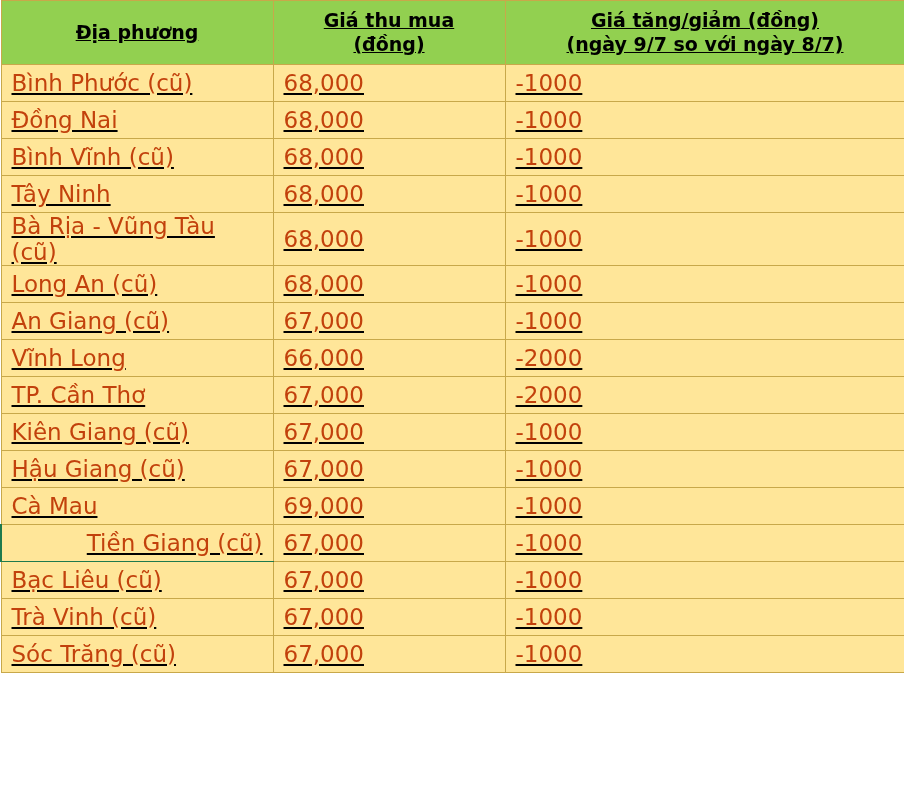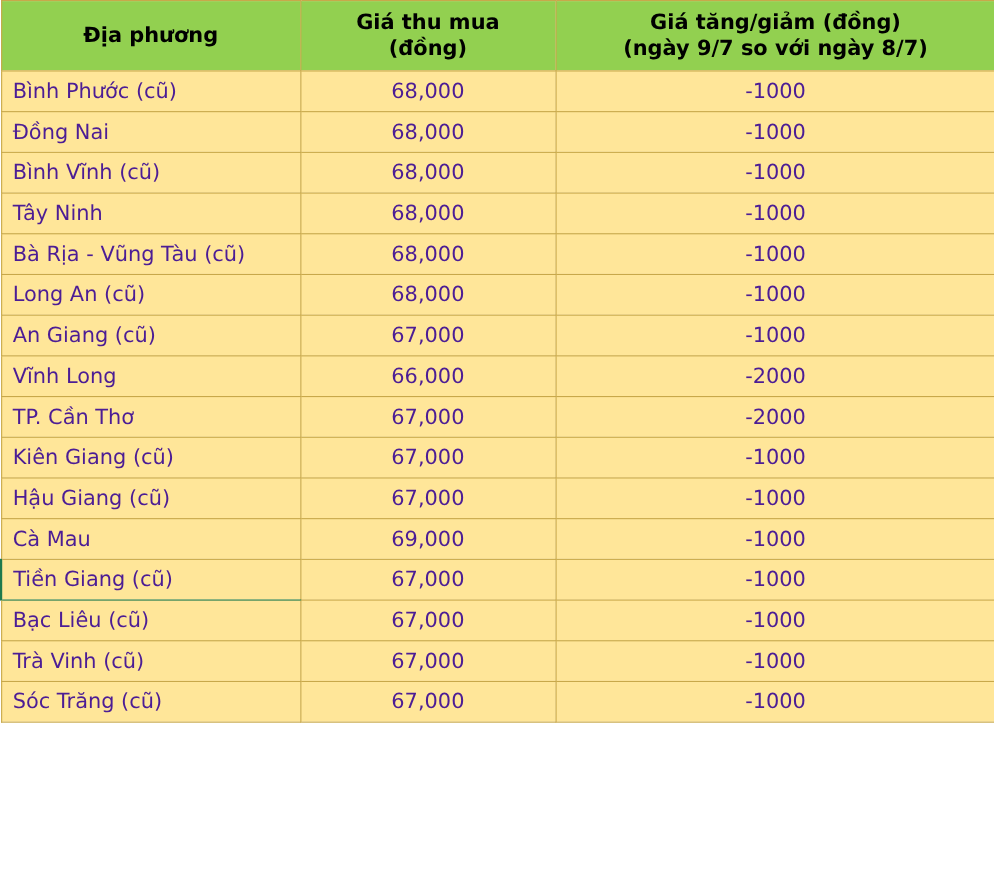--- a/index.html
+++ b/index.html
@@ -14,20 +14,21 @@
     overflow: hidden;
   }
   .table-wrap {
     width: 904px;
     box-sizing: border-box;
   }
   table.price-table {
     border-collapse: collapse;
     width: 904px;
     table-layout: fixed;
+    text-decoration: underline;
   }
   table.price-table th,
   table.price-table td {
     border: 1px solid #c8a84a;
     box-sizing: border-box;
   }
   thead th {
     background: #92d050;
     color: #000000;
     font-weight: bold;
@@ -37,37 +38,37 @@
     padding: 7px 6px;
     border: 1px solid #b08f3a;
     vertical-align: middle;
   }
   col.c-local { width: 272px; }
   col.c-price { width: 232px; }
   col.c-change { width: 400px; }
 
   tbody td {
     background: #ffe699;
-    color: #4c1d95;
-    font-size: 19px;
+    color: #c2410c;
+    font-size: 23px;
     height: 37px;
     padding: 0 10px;
     vertical-align: middle;
   }
   tbody td.local {
     text-align: left;
   }
   tbody td.price,
   tbody td.change {
-    text-align: center;
   }
   tbody tr.highlight td.local {
     border-left: 2px solid #1f7a4d;
     border-top: 1px solid #1f7a4d;
     border-bottom: 1px solid #1f7a4d;
+    text-align: right;
   }
   .hdr-line { display: block; }
 </style>
 </head>
 <body>
 
 <div class="table-wrap">
   <table class="price-table">
     <colgroup>
       <col class="c-local">

